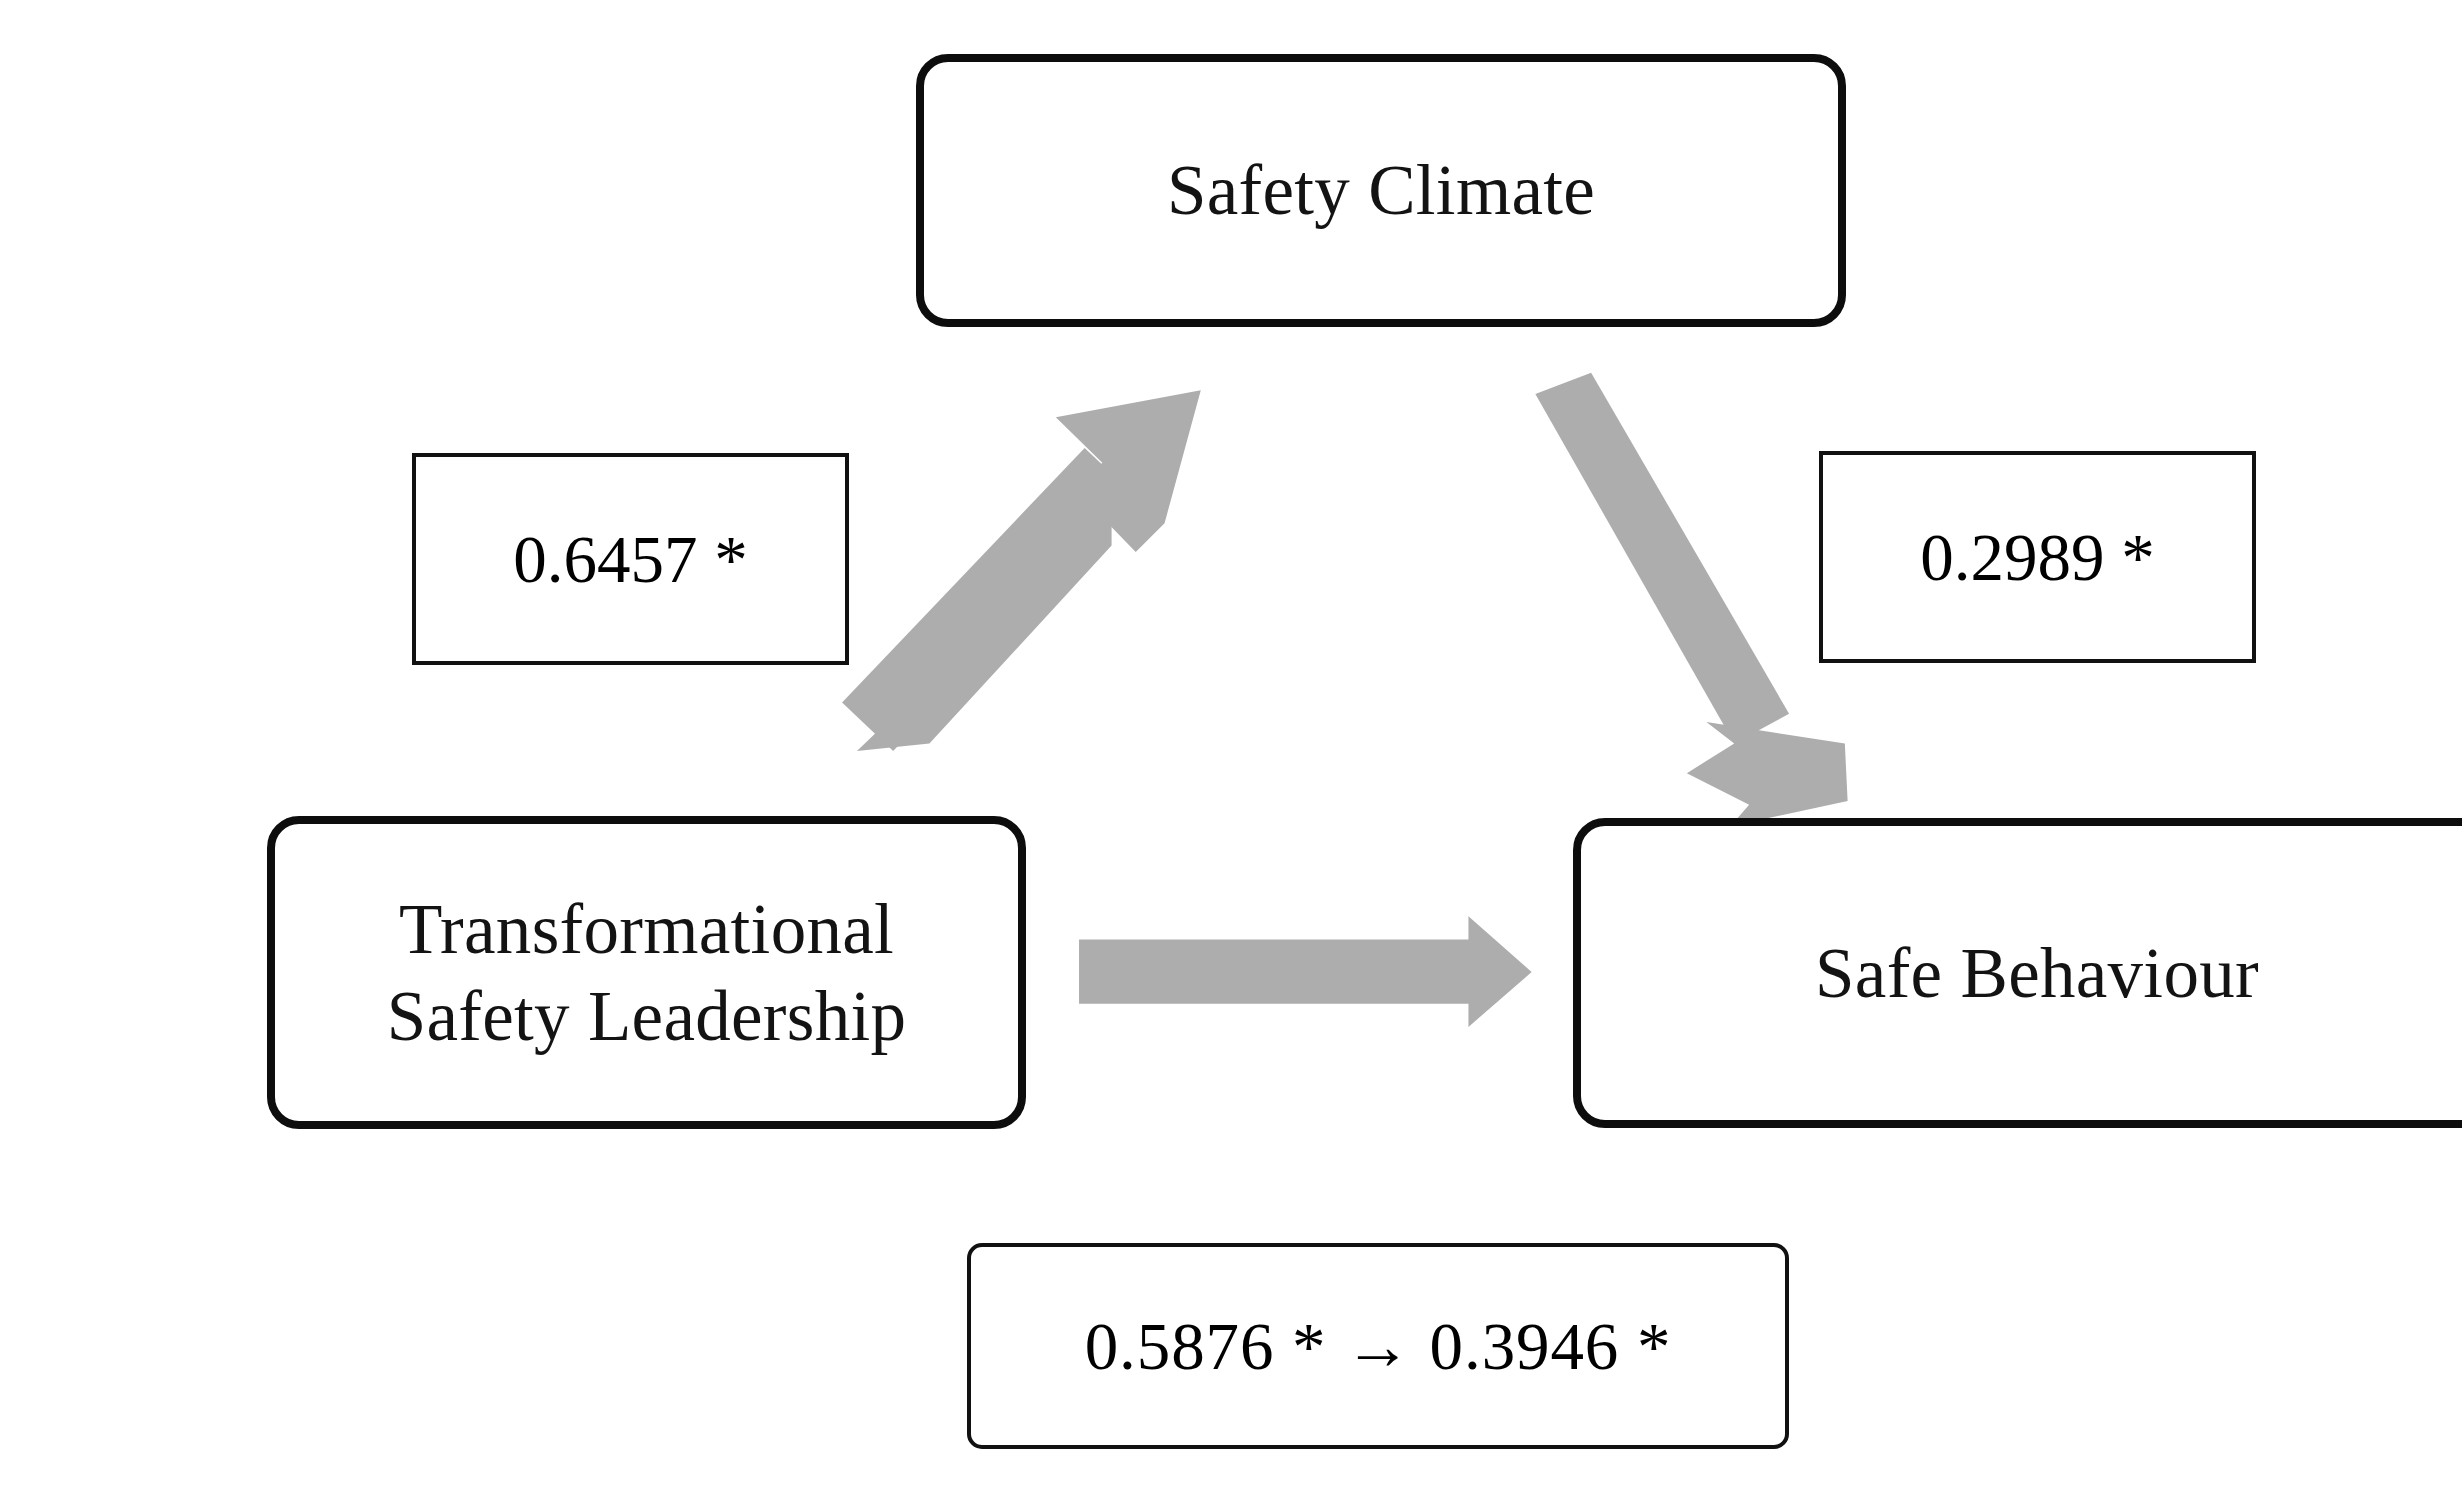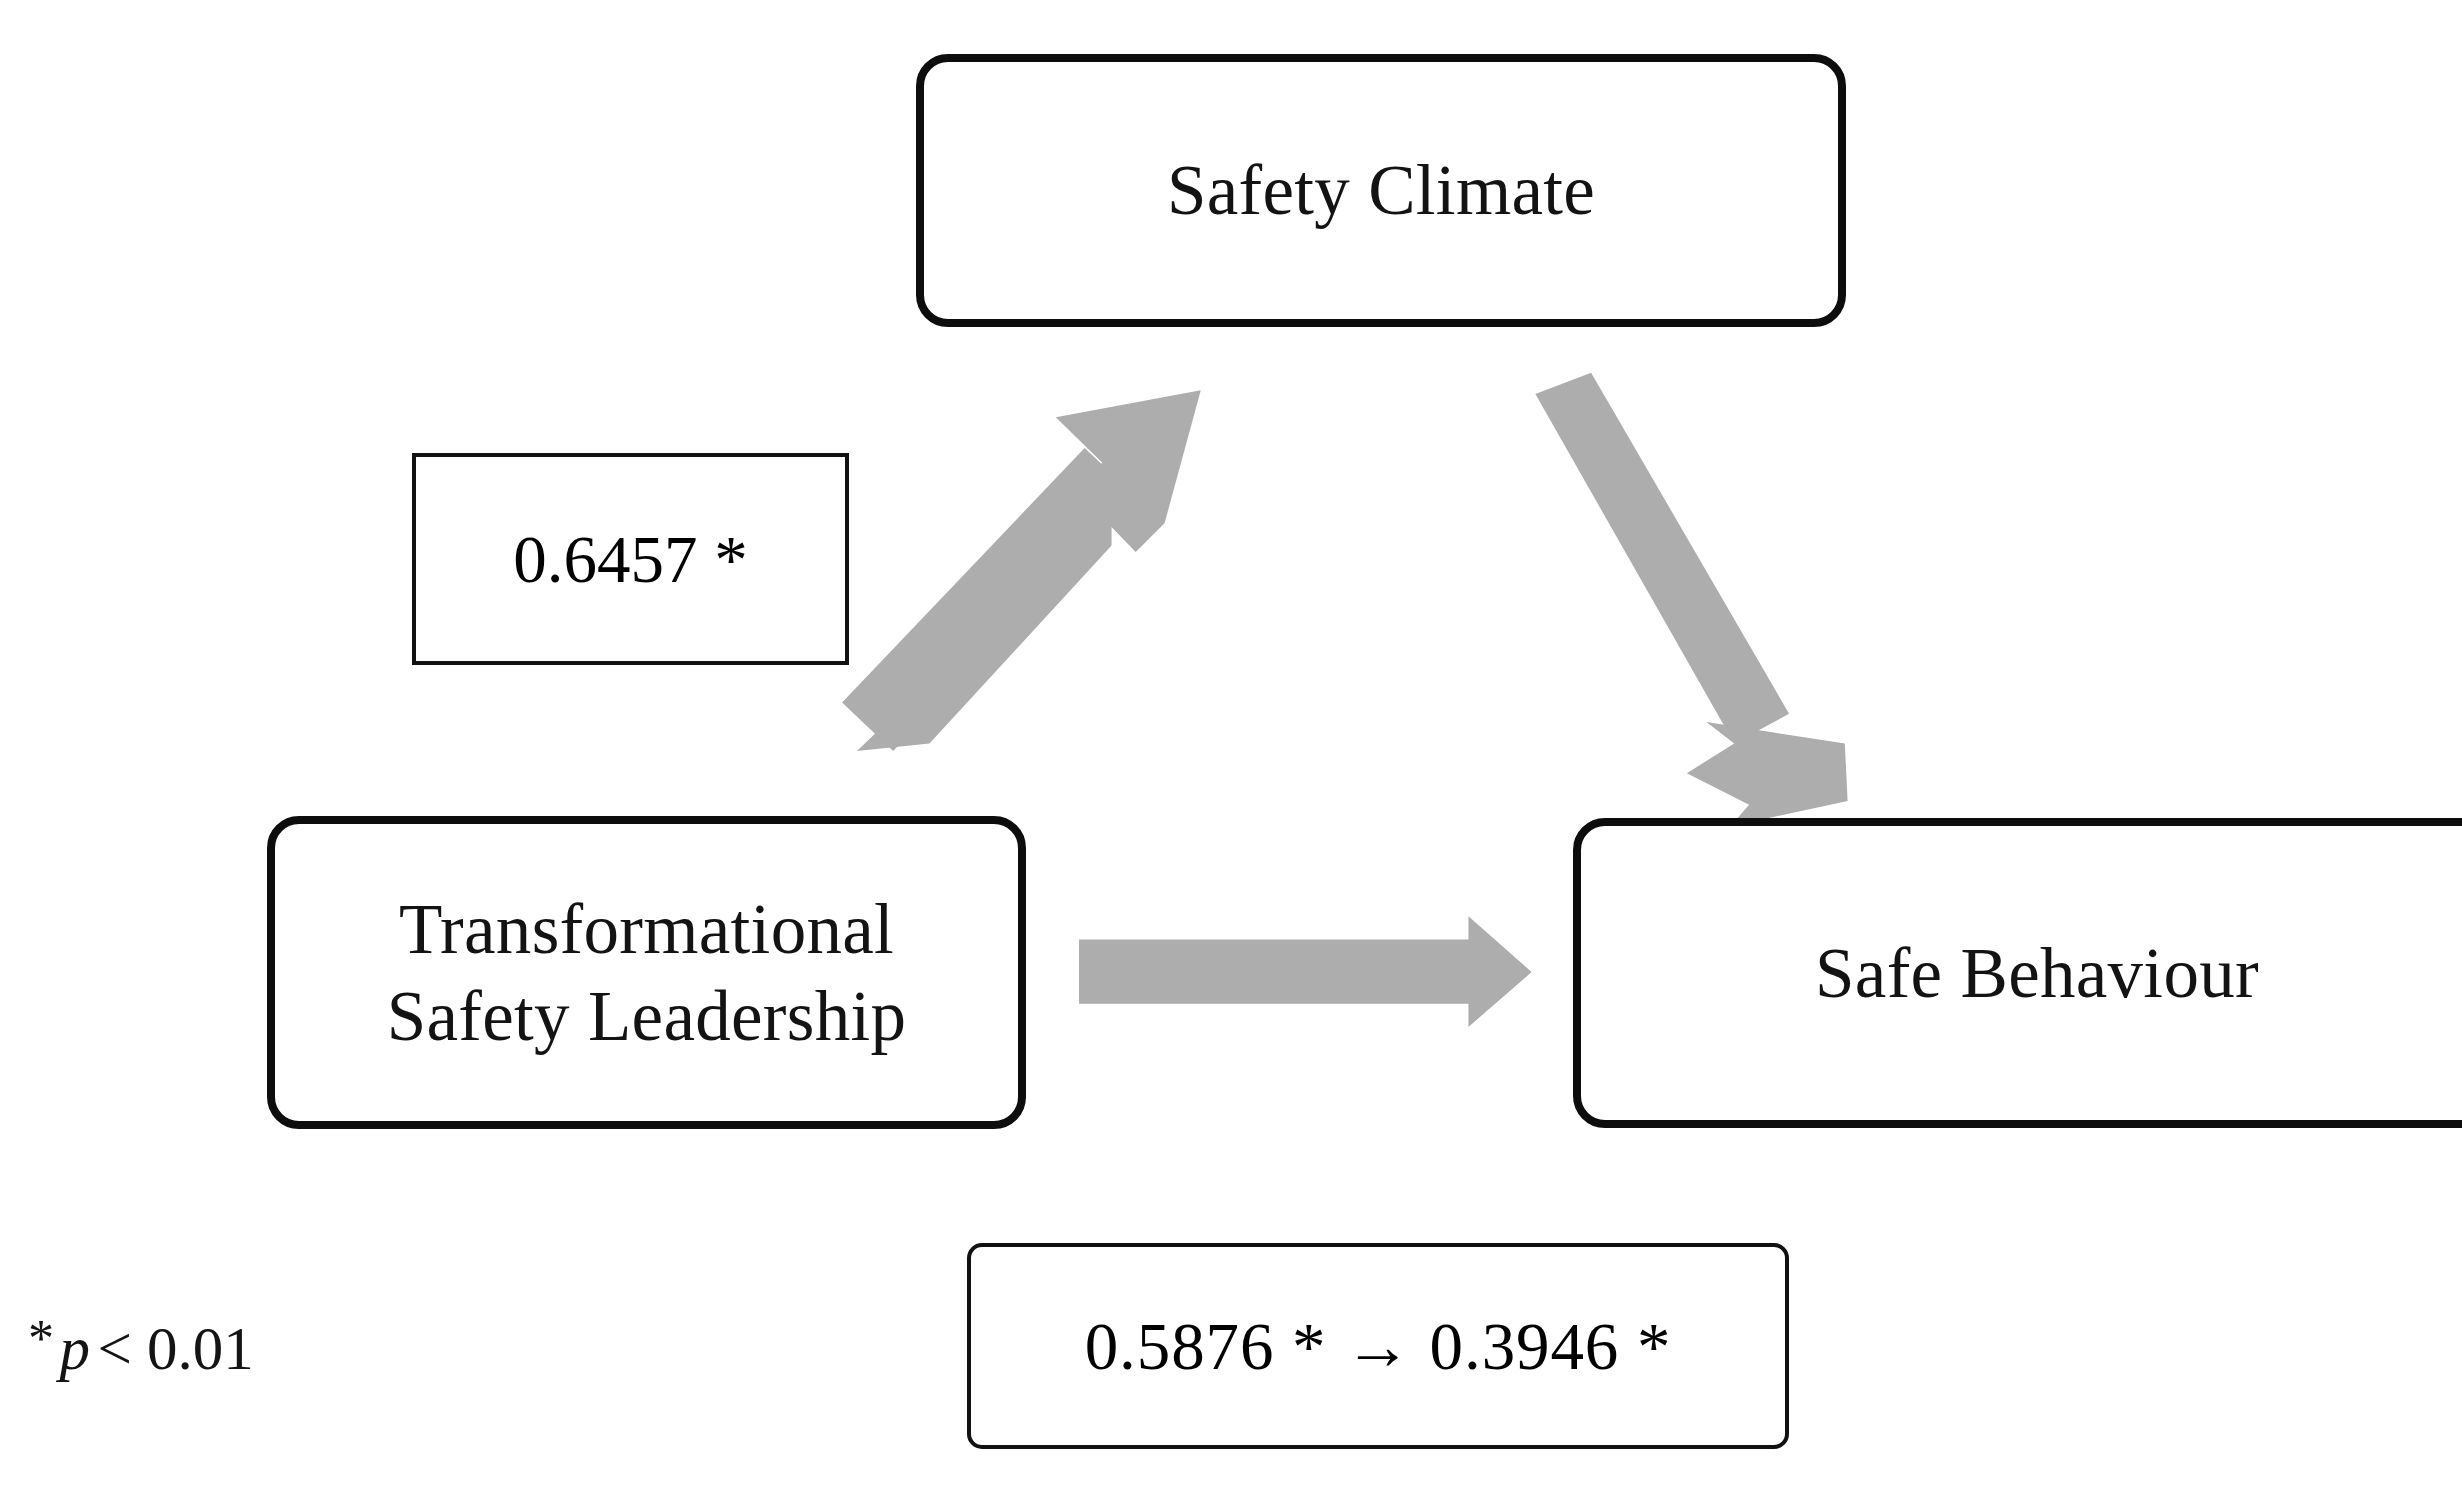--- a/index.html
+++ b/index.html
@@ -136,23 +136,23 @@
   </div>
 
   <div class="construct-box" id="box-safe-behaviour">
     <span class="label-text">Safe Behaviour</span>
   </div>
 
   <div class="coef-box" id="coef-a">
     <span class="coef-text">0.6457 *</span>
   </div>
 
+  <div class="coef-box" id="coef-b">
+    <span class="coef-text">0.2989 *</span>
+  </div>
 
   <div class="coef-box" id="coef-c">
     <span class="coef-text">0.5876 * → 0.3946 *</span>
   </div>
 
-  <div id="footnote">
-    <span class="star">*</span><span class="pvar">p</span><span class="rest">&lt; 0.01</span>
-  </div>
 
 </div>
 
 
 </body></html>

